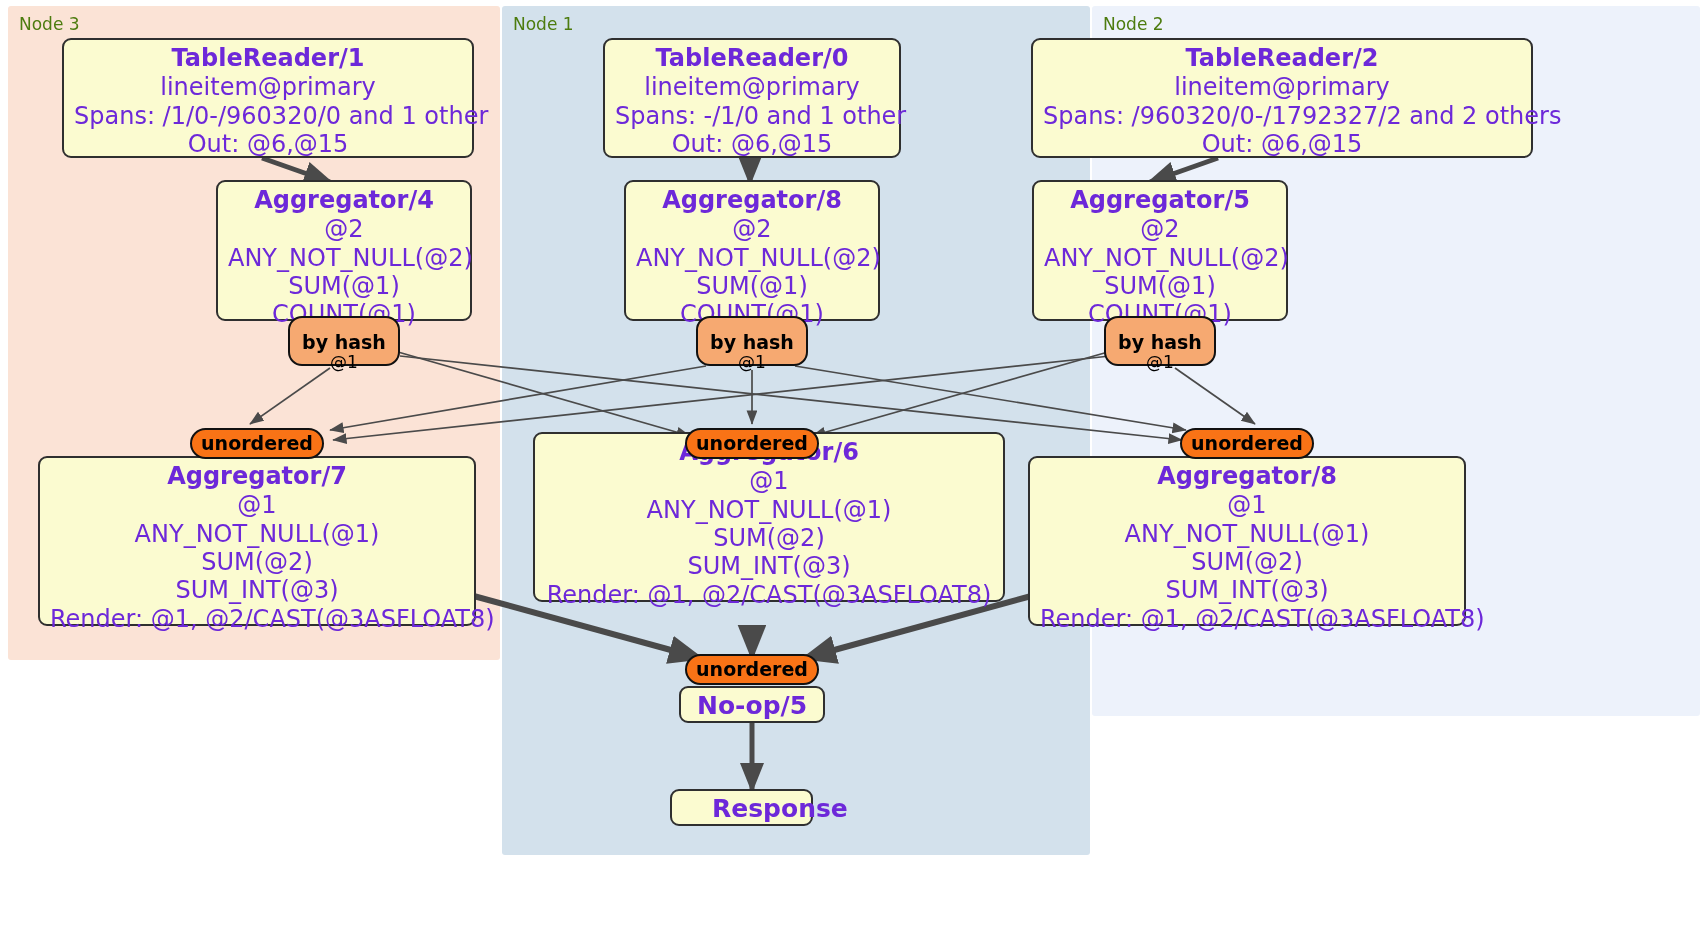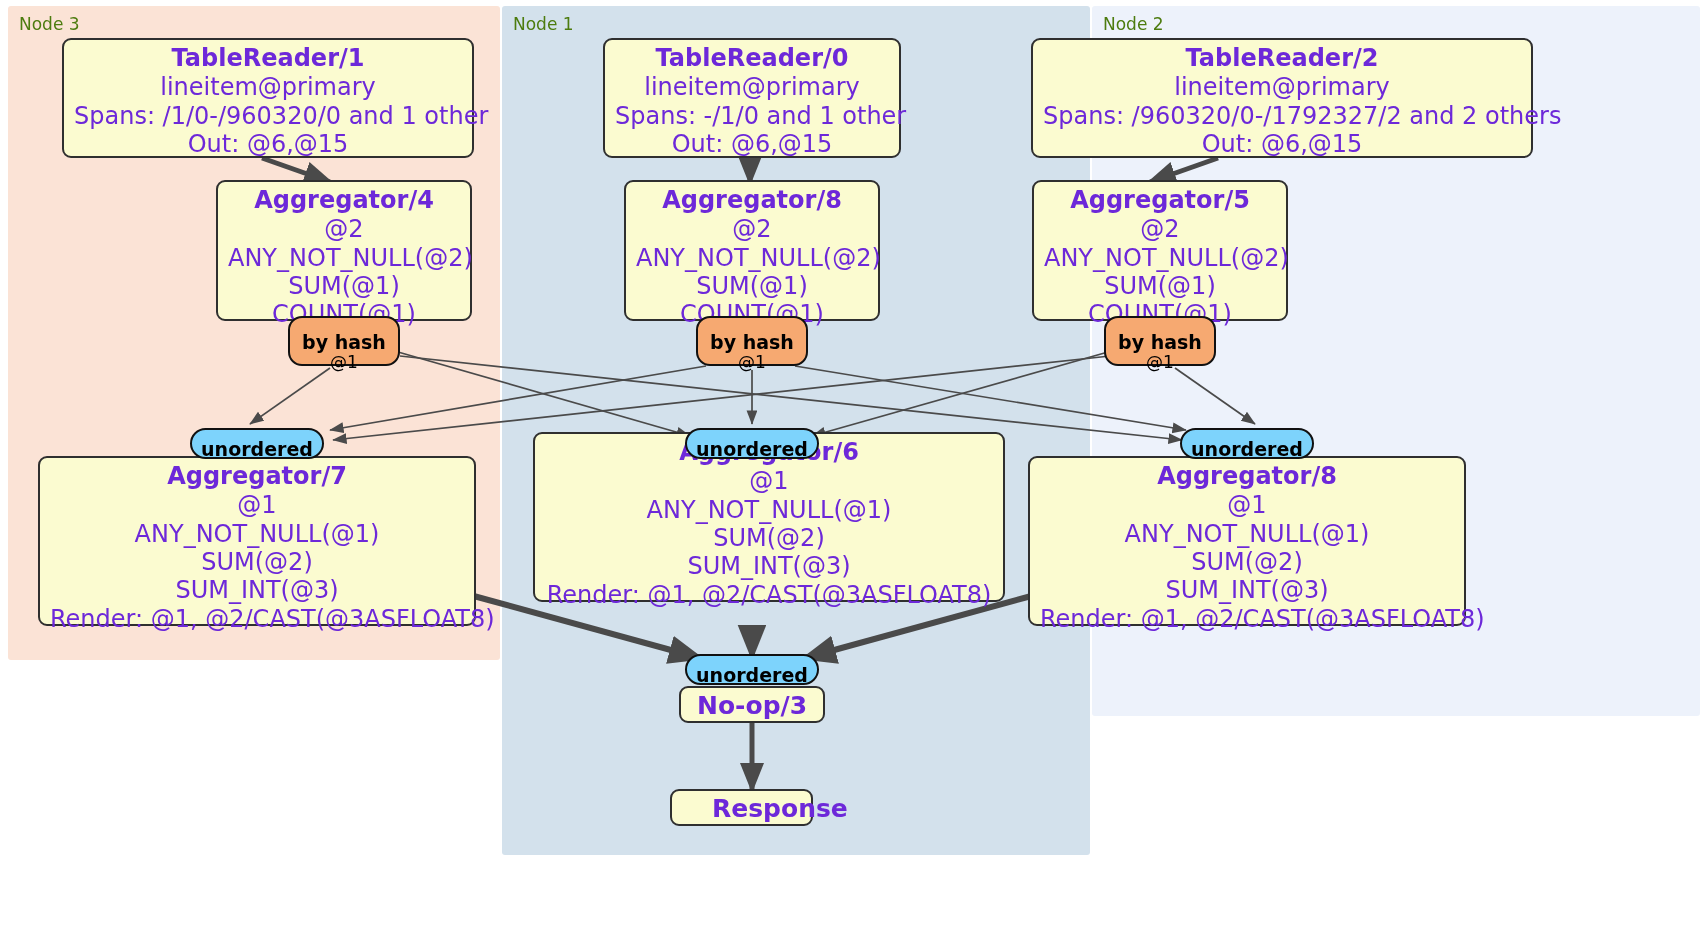--- a/index.html
+++ b/index.html
@@ -86,23 +86,23 @@
   }
   .badge .bsub {
     font-size: 17px;
     white-space: nowrap;
   }
   .badge.hash {
     background: #f6a971;
     border-radius: 14px;
   }
   .badge.unordered {
-    background: #7dd3fc;
+    background: #f97316;
     border-radius: 16px;
-    padding-top: 9px;
+    padding-top: 3px;
   }
 
   #edges {
     position: absolute;
     top: 0;
     left: 0;
     width: 1708px;
     height: 940px;
     z-index: 4;
     pointer-events: none;
@@ -256,20 +256,20 @@
     <div class="line">SUM(@2)</div>
     <div class="line">SUM_INT(@3)</div>
     <div class="line">Render: @1, @2/CAST(@3ASFLOAT8)</div>
   </div>
 
   <div class="badge unordered" style="left:685px; top:654px; width:134px; height:31px;">
     <div class="btitle">unordered</div>
   </div>
 
   <div class="proc compact" style="left:679px; top:686px; width:146px; height:37px;">
-    <div class="title">No-op/3</div>
+    <div class="title">No-op/5</div>
   </div>
 
   <div class="proc compact" style="left:670px; top:789px; width:143px; height:37px;padding-left:40px;">
     <div class="title">Response</div>
   </div>
 
 </div>
 
 </body></html>

